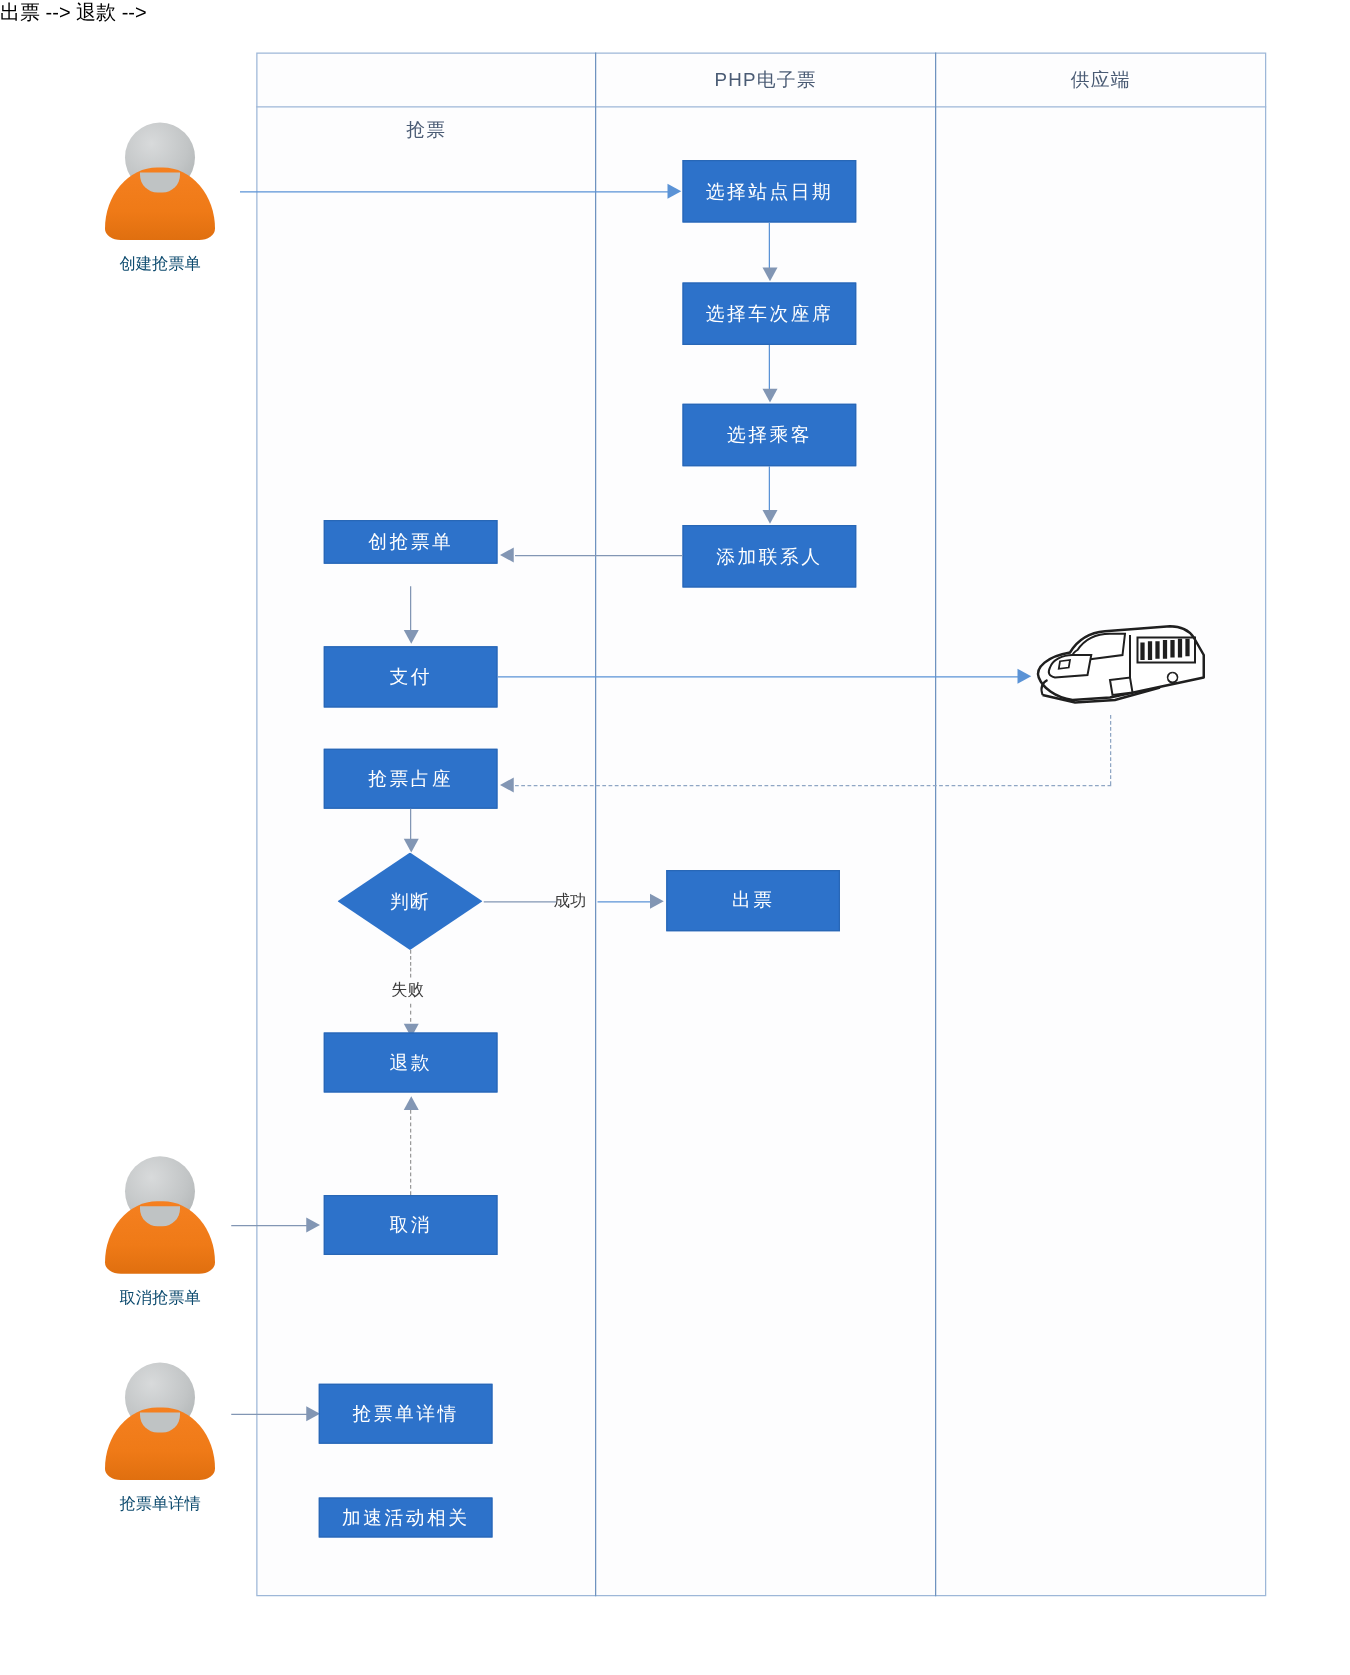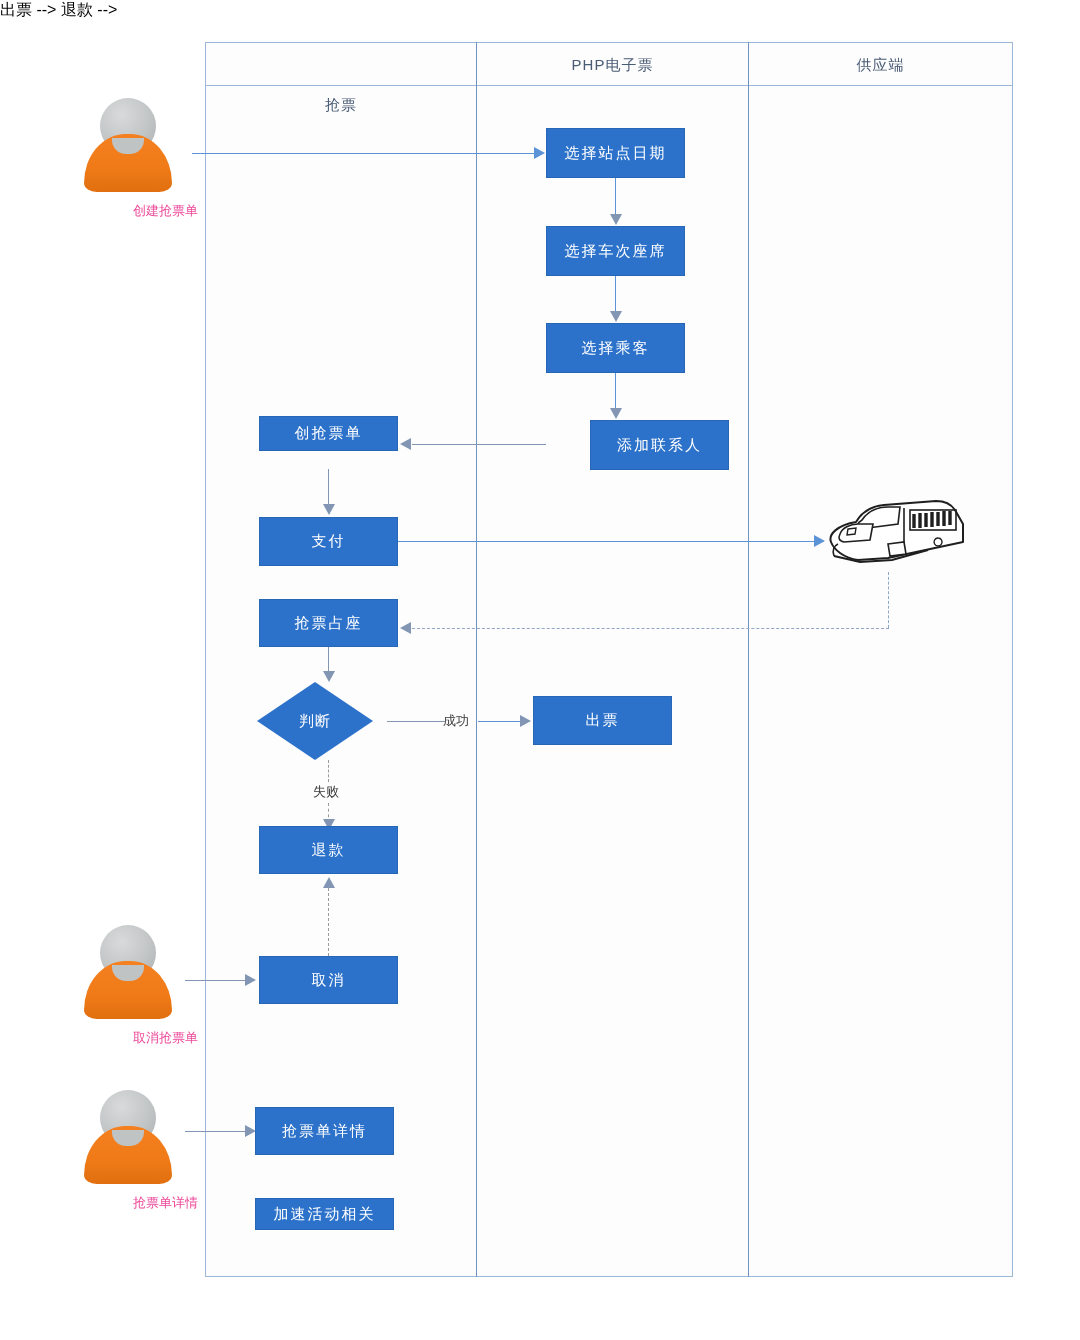--- a/index.html
+++ b/index.html
@@ -184,22 +184,22 @@
     background: #bfc3c4;
     border-radius: 0 0 14px 14px;
     z-index: 2;
   }
   .actor .caption {
     position: absolute;
     top: 104px;
     left: -14px;
     width: 140px;
     font-size: 13px;
-    color: #ec4899;
-    text-align: right;
+    color: #0c4a6e;
+    text-align: center;
     white-space: nowrap;
   }
 
   
   .train {
     position: absolute;
   }
 </style>
 </head>
 <body>
@@ -251,21 +251,21 @@
   <div class="node" style="left:546px; top:226px; width:139px; height:50px;">选择车次座席</div>
 
   <div class="conn-v blue" style="left:615px; top:276px; height:37px;"></div>
   <div class="arrow down" style="left:610px; top:311px;"></div>
 
   <div class="node" style="left:546px; top:323px; width:139px; height:50px;">选择乘客</div>
 
   <div class="conn-v blue" style="left:615px; top:373px; height:37px;"></div>
   <div class="arrow down" style="left:610px; top:408px;"></div>
 
-  <div class="node" style="left:546px; top:420px; width:139px; height:50px;margin-left:44px;">添加联系人</div>
+  <div class="node" style="left:546px; top:420px; width:139px; height:50px;">添加联系人</div>
 
   
   <div class="conn-h" style="left:412px; top:444px; width:134px;"></div>
   <div class="arrow left" style="left:400px; top:438px;"></div>
 
   
   <div class="node" style="left:259px; top:416px; width:139px; height:35px;">创抢票单</div>
 
   <div class="conn-v" style="left:328px; top:469px; height:37px;"></div>
   <div class="arrow down" style="left:323px; top:504px;"></div>
@@ -280,21 +280,21 @@
   <div class="conn-v dashed" style="left:888px; top:572px; height:56px;"></div>
   <div class="conn-h dashed" style="left:412px; top:628px; width:477px;"></div>
   <div class="arrow left" style="left:400px; top:622px;"></div>
 
   <div class="node" style="left:259px; top:599px; width:139px; height:48px;">抢票占座</div>
 
   <div class="conn-v" style="left:328px; top:647px; height:26px;"></div>
   <div class="arrow down" style="left:323px; top:671px;"></div>
 
   
-  <div class="diamond-wrap" style="left:257px; top:682px;">
+  <div class="diamond-wrap" style="left:270px; top:682px;">
     <div class="shape"></div>
     <div class="label">判断</div>
   </div>
 
    出票 --&gt;
   <div class="conn-h" style="left:387px; top:721px; width:58px;"></div>
   <div class="edge-label" style="left:443px; top:712px;">成功</div>
   <div class="conn-h blue" style="left:478px; top:721px; width:45px;"></div>
   <div class="arrow right" style="left:520px; top:715px;"></div>
 

